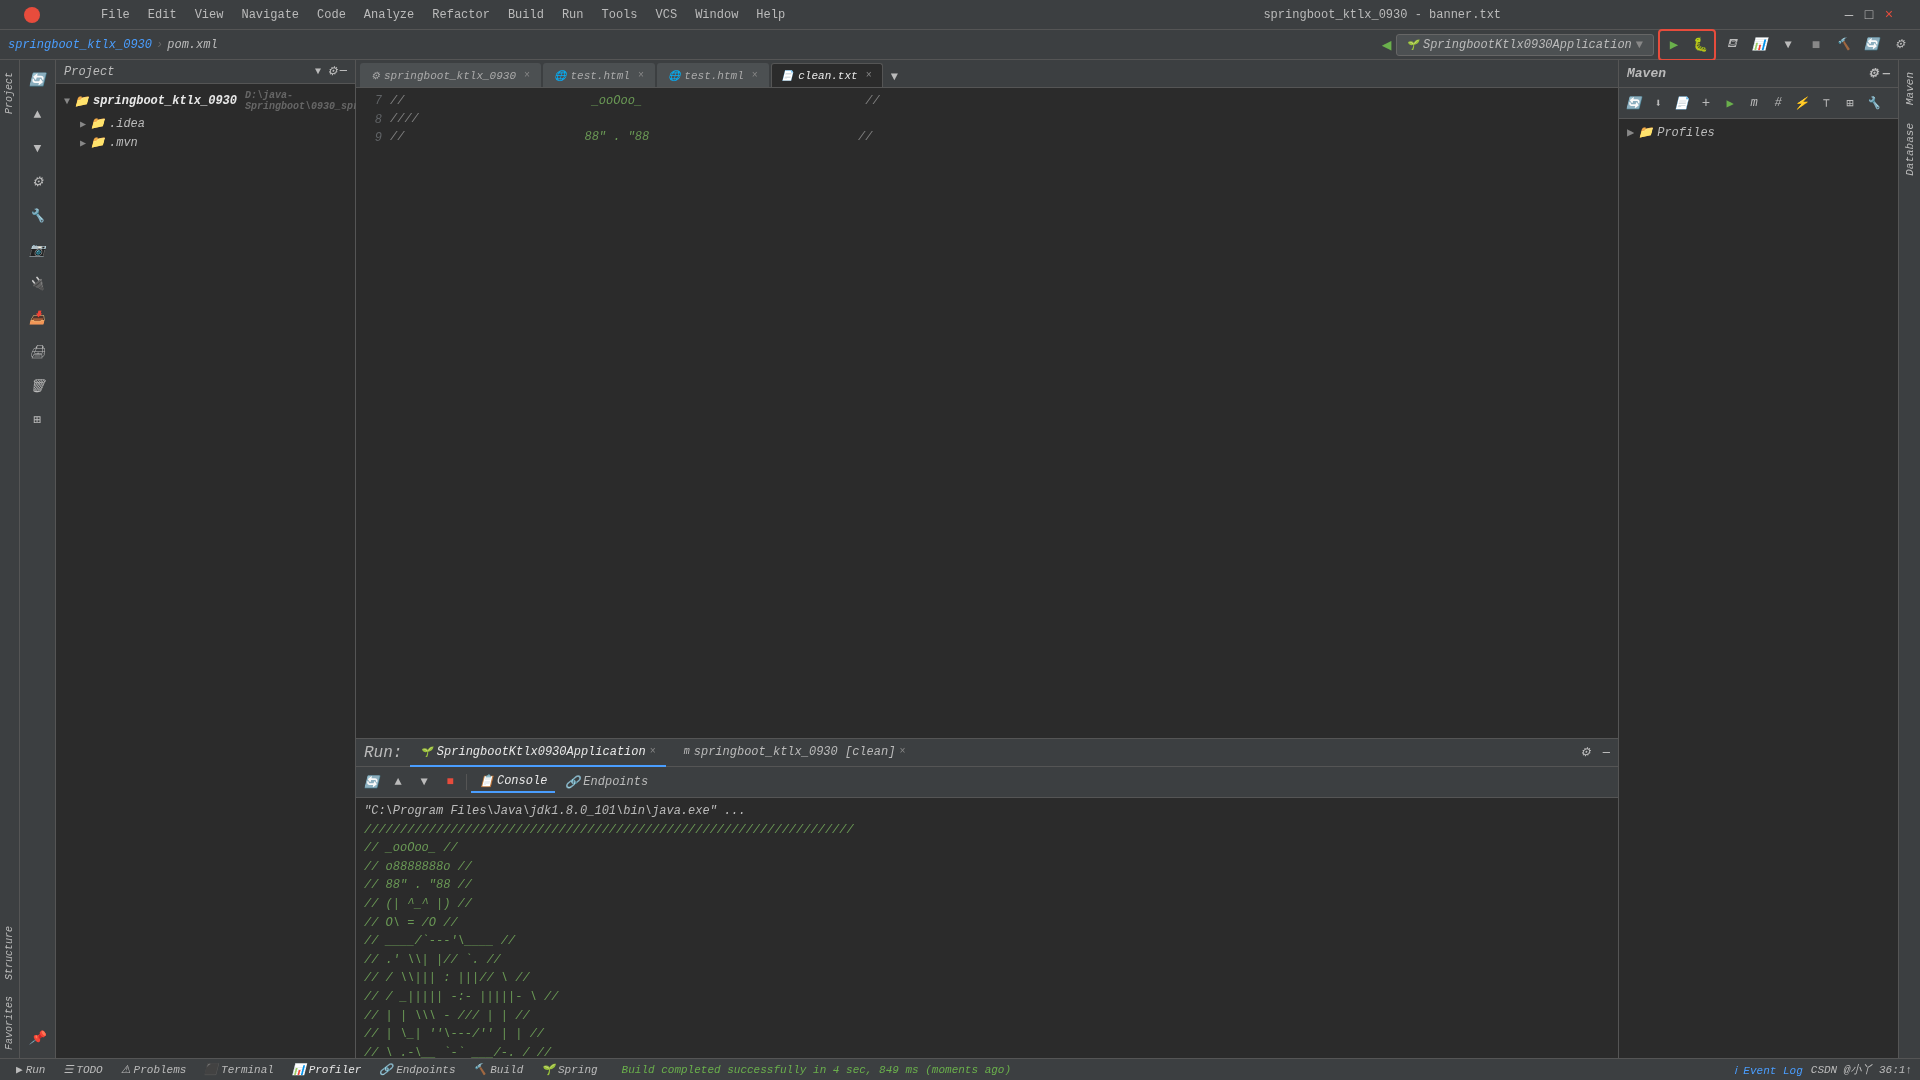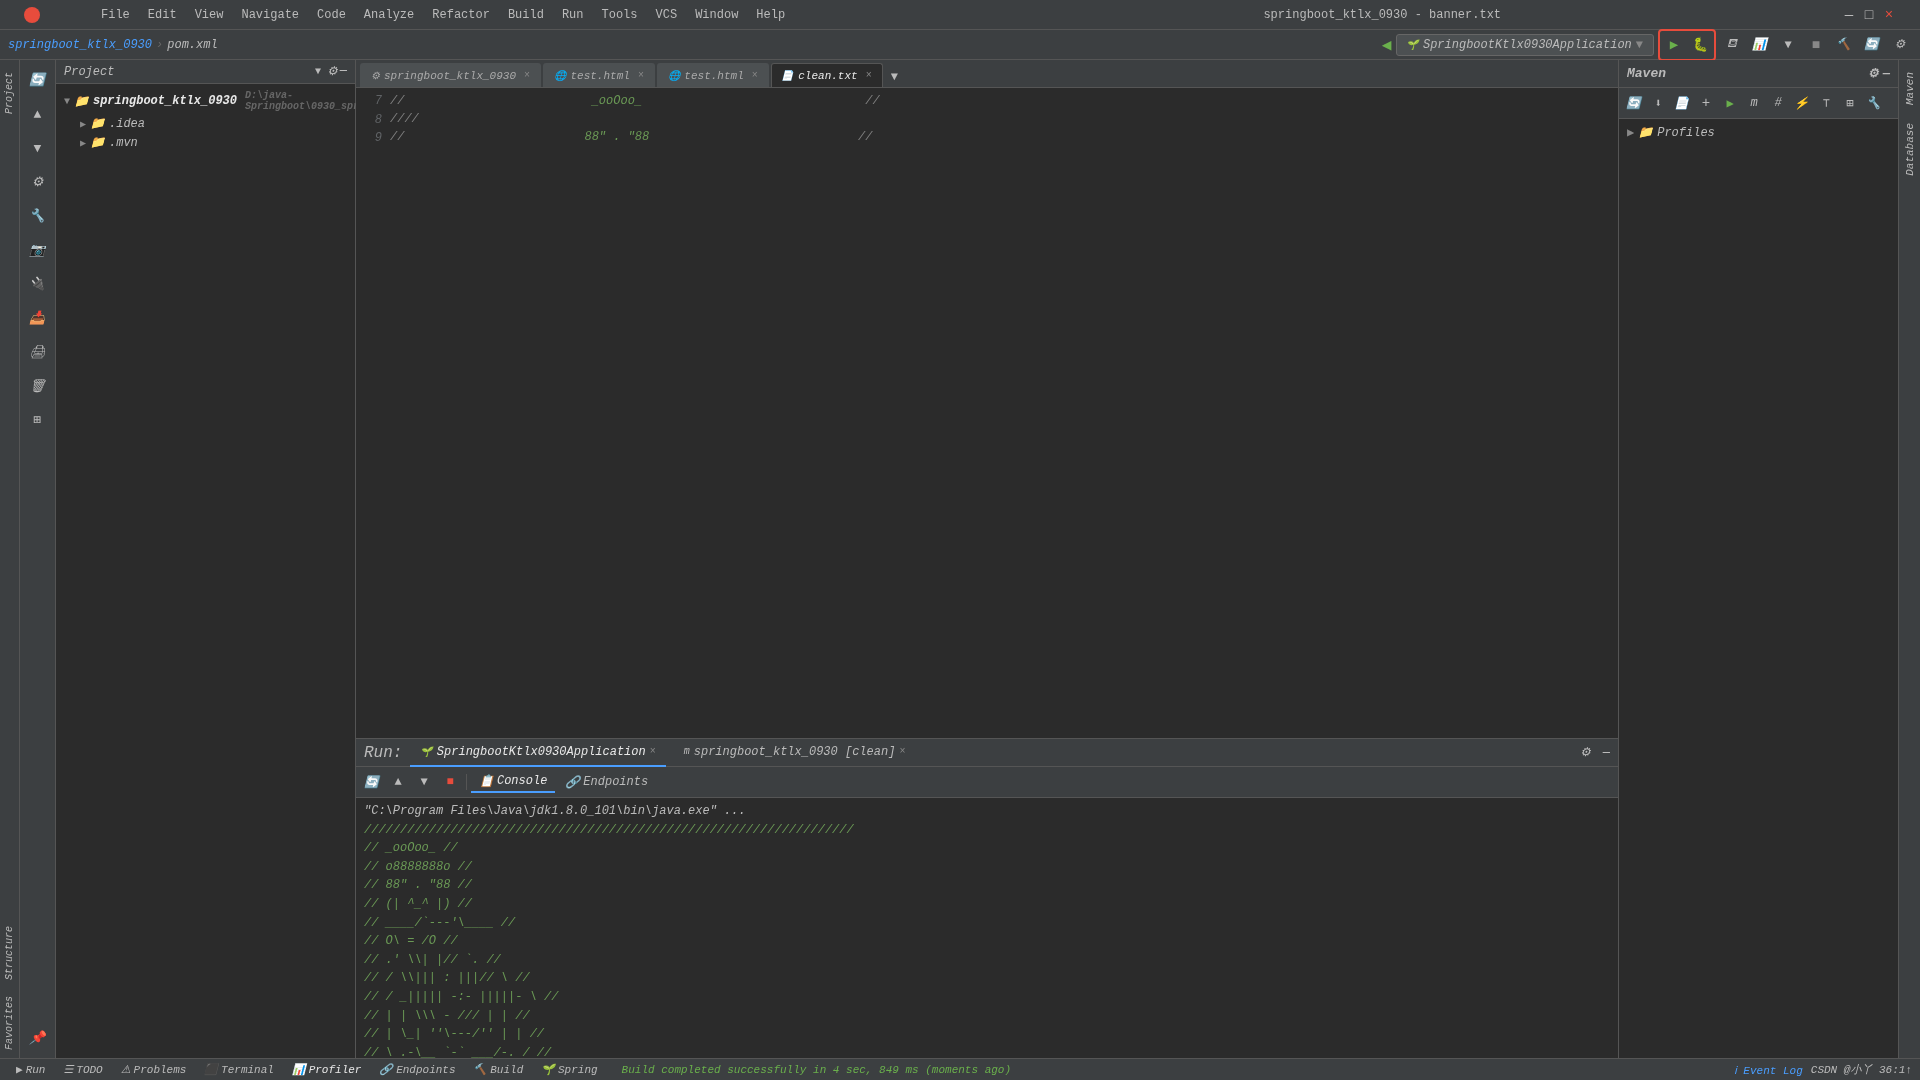--- a/index.html
+++ b/index.html
@@ -550,22 +550,22 @@
           </div>
         </div>
 
         <div id="run-content">
           <div class="console-path">"C:\Program Files\Java\jdk1.8.0_101\bin\java.exe" ...</div>
           <div class="console-banner">////////////////////////////////////////////////////////////////////</div>
           <div class="console-banner">//                          _ooOoo_                               //</div>
           <div class="console-banner">//                         o8888888o                              //</div>
           <div class="console-banner">//                         88" . "88                             //</div>
           <div class="console-banner">//                         (| ^_^ |)                             //</div>
+          <div class="console-banner">//                         O\  =  /O                             //</div>
           <div class="console-banner">//                      ____/`---'\____                          //</div>
-          <div class="console-banner">//                         O\  =  /O                             //</div>
           <div class="console-banner">//                    .'  \\|     |//  `.                        //</div>
           <div class="console-banner">//                   /  \\|||  :  |||//  \                      //</div>
           <div class="console-banner">//                  /  _||||| -:- |||||-  \                     //</div>
           <div class="console-banner">//                  |   | \\\  -  /// |   |                     //</div>
           <div class="console-banner">//                  | \_|  ''\---/''  |   |                    //</div>
           <div class="console-banner">//                  \   .-\__  `-`  ___/-. /                   //</div>
 
         </div>
       </div>
     </div>

